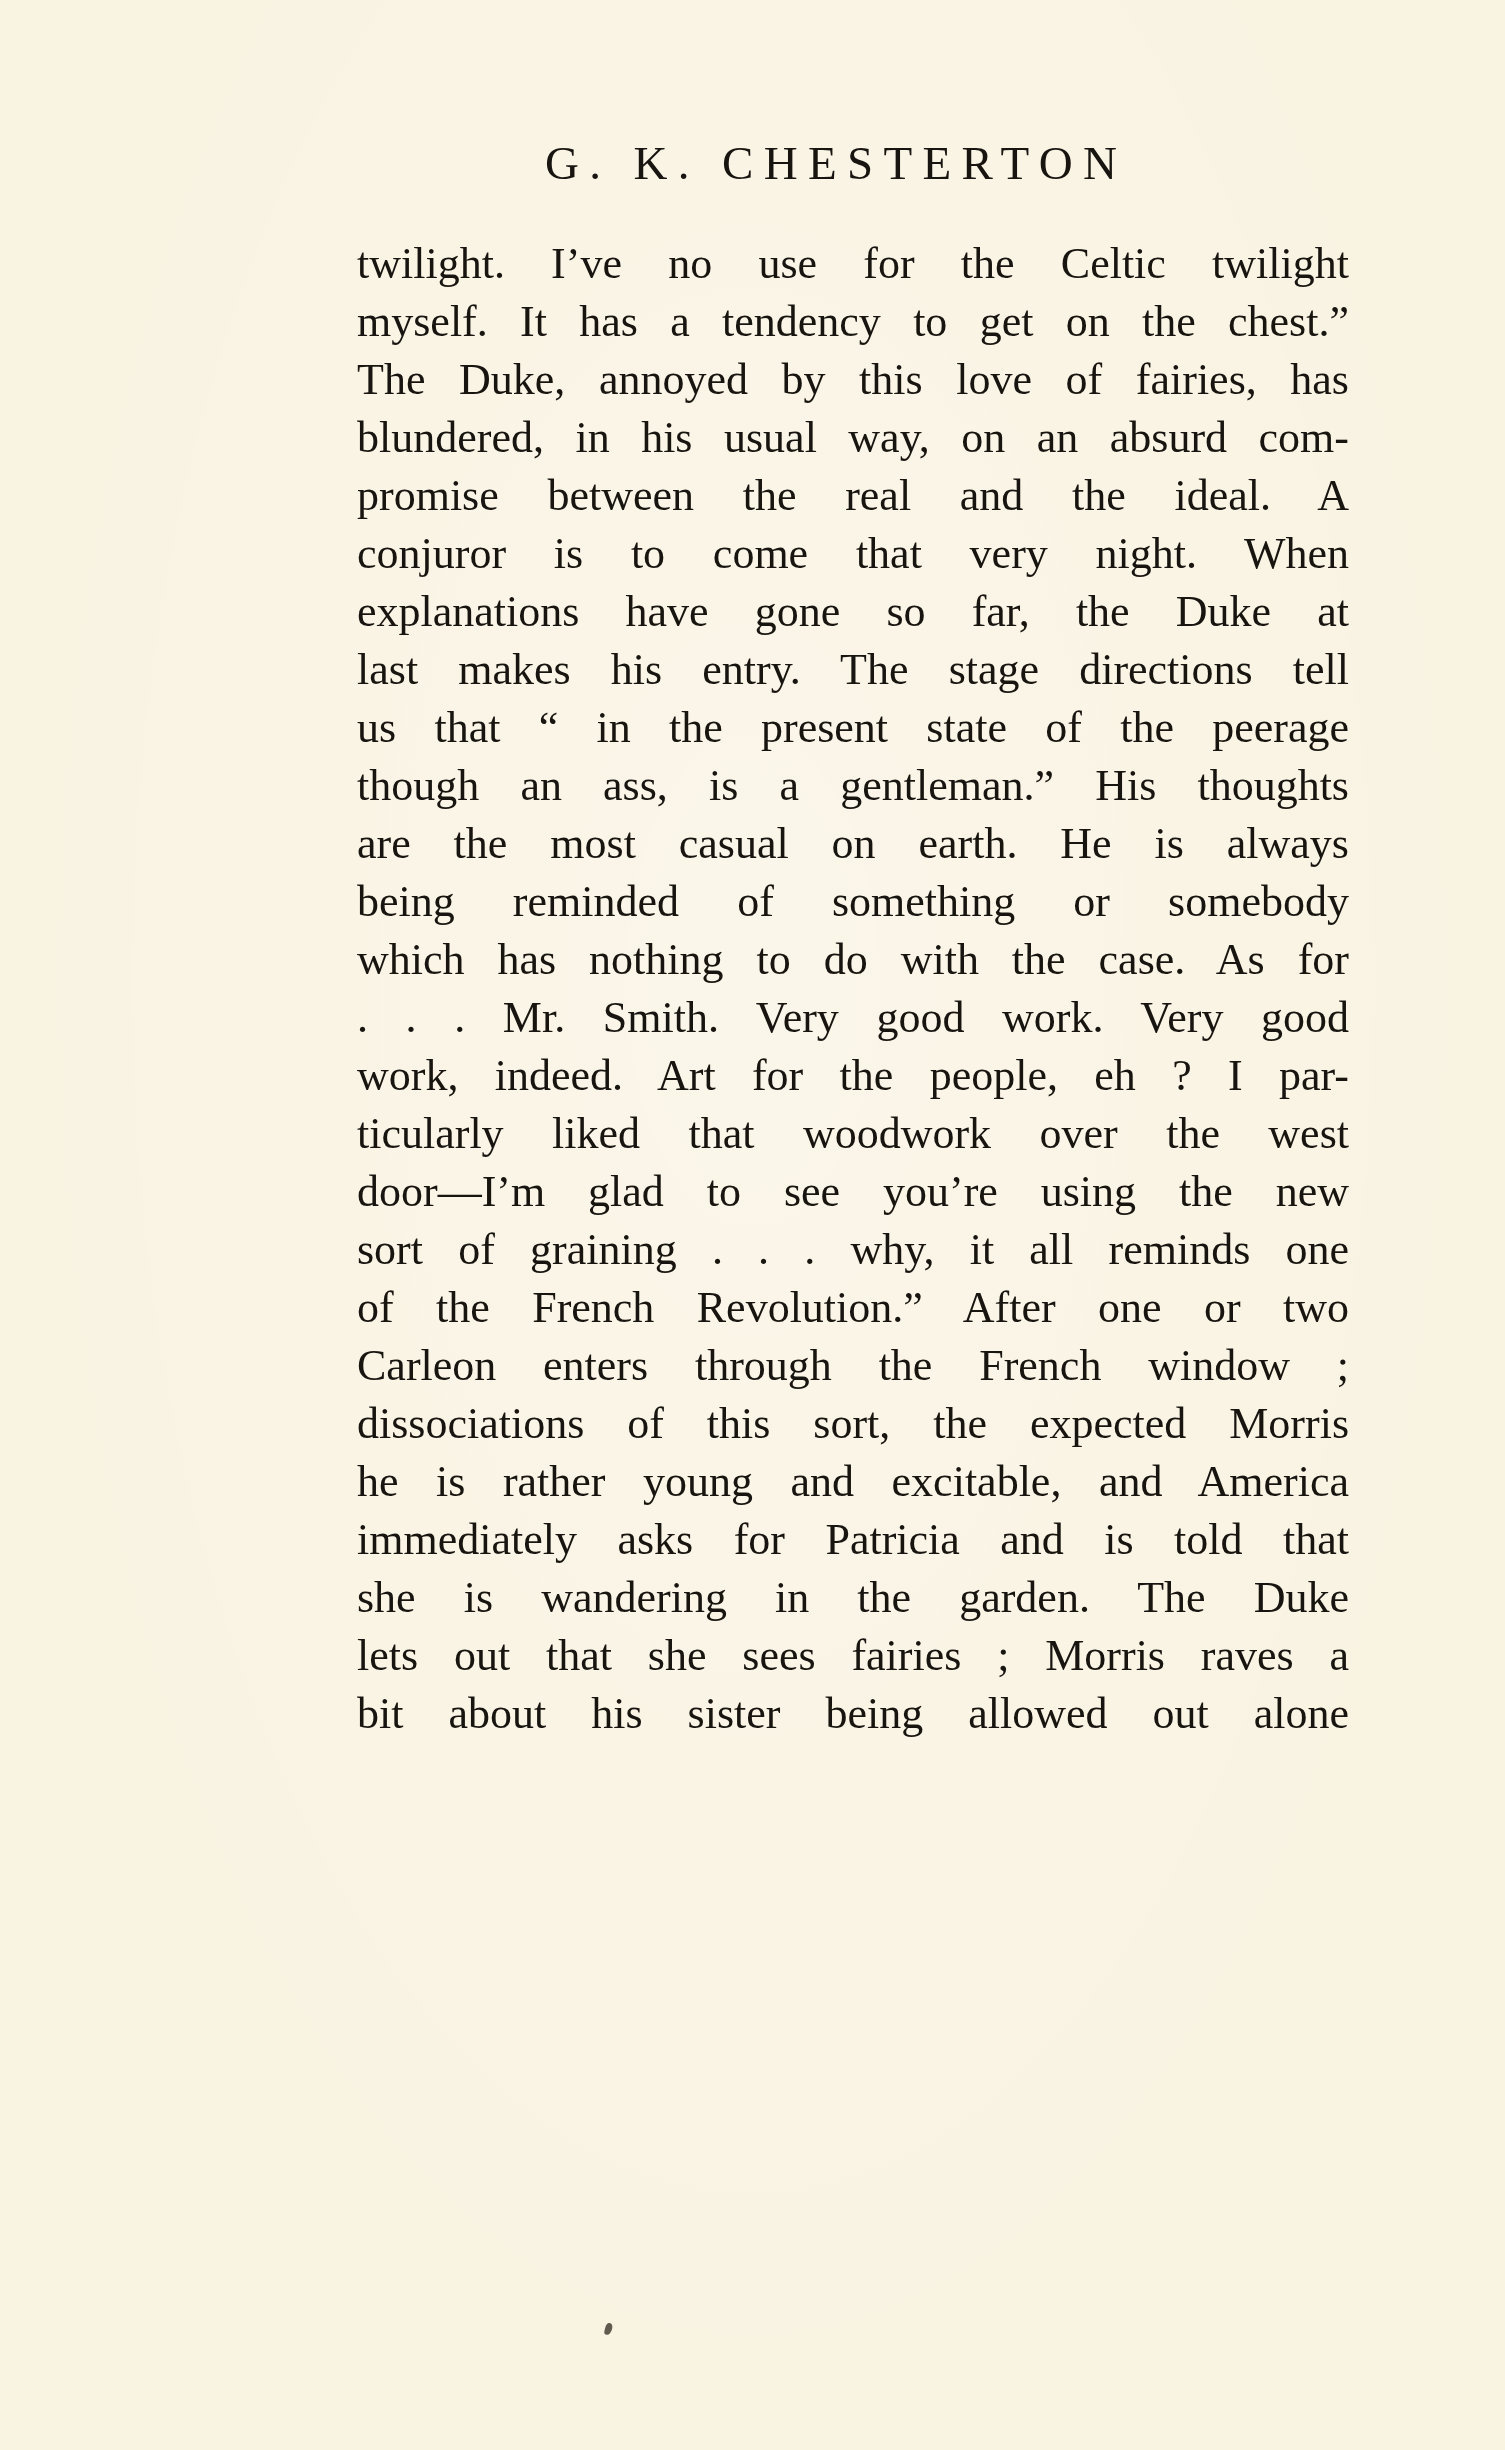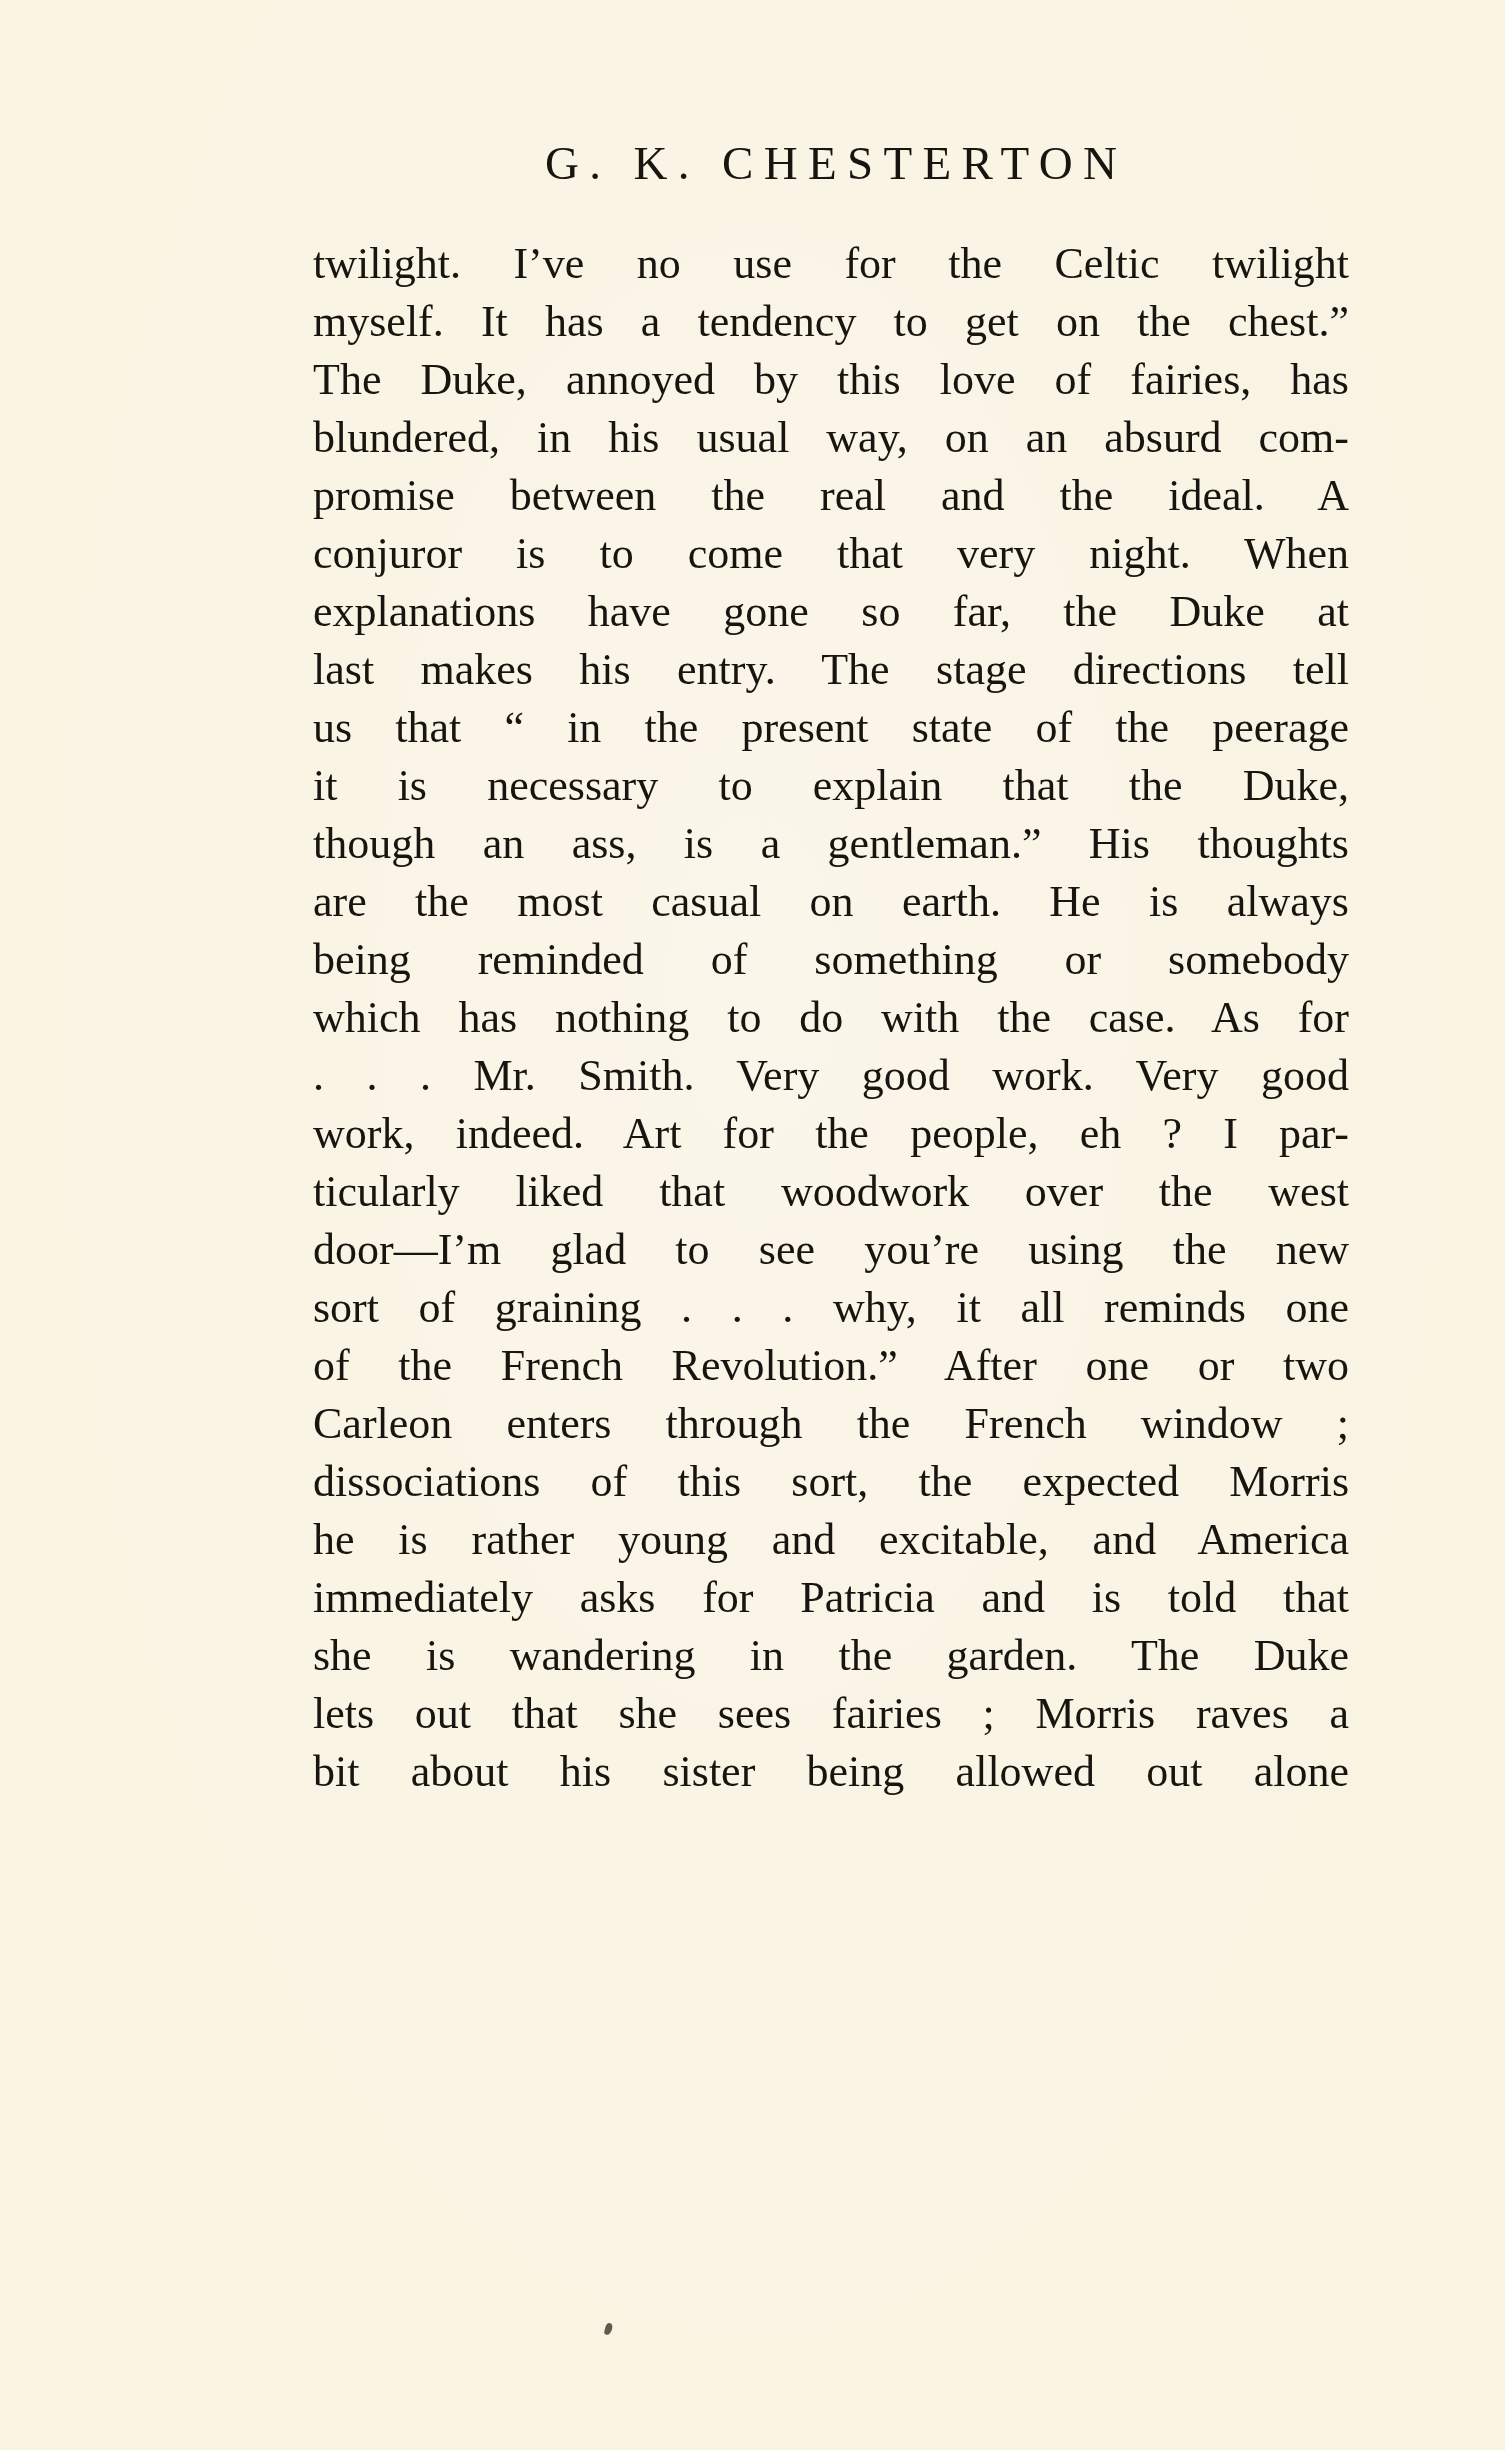--- a/index.html
+++ b/index.html
@@ -42,20 +42,21 @@
     font-size: 44px;
     line-height: 58px;
   }
   .text-line {
     text-align: justify;
     text-align-last: justify;
     height: 58px;
     overflow: hidden;
     white-space: normal;
     hyphens: none;
+    margin-left: 44px;
   }
   .page-number {
     position: absolute;
     top: 1925px;
     left: 313px;
     width: 1036px;
     text-align: center;
     font-size: 44px;
     line-height: 58px;
   }
@@ -80,21 +81,20 @@
   <div class="body-text">
       <div class="text-line">twilight.  I’ve no use for the Celtic twilight</div>
       <div class="text-line">myself.  It has a tendency to get on the chest.”</div>
       <div class="text-line">The Duke, annoyed by this love of fairies, has</div>
       <div class="text-line">blundered, in his usual way, on an absurd com-</div>
       <div class="text-line">promise between the real and the ideal.  A</div>
       <div class="text-line">conjuror is to come that very night.  When</div>
       <div class="text-line">explanations have gone so far, the Duke at</div>
       <div class="text-line">last makes his entry.  The stage directions tell</div>
       <div class="text-line">us that “ in the present state of the peerage</div>
-      <div class="text-line">it is necessary to explain that the Duke,</div>
       <div class="text-line">though an ass, is a gentleman.”  His thoughts</div>
       <div class="text-line">are the most casual on earth.  He is always</div>
       <div class="text-line">being reminded of something or somebody</div>
       <div class="text-line">which has nothing to do with the case.  As for</div>
       <div class="text-line">. . . Mr. Smith.  Very good work.  Very good</div>
       <div class="text-line">work, indeed.  Art for the people, eh ?  I par-</div>
       <div class="text-line">ticularly liked that woodwork over the west</div>
       <div class="text-line">door—I’m glad to see you’re using the new</div>
       <div class="text-line">sort of graining . . . why, it all reminds one</div>
       <div class="text-line">of the French Revolution.”  After one or two</div>

